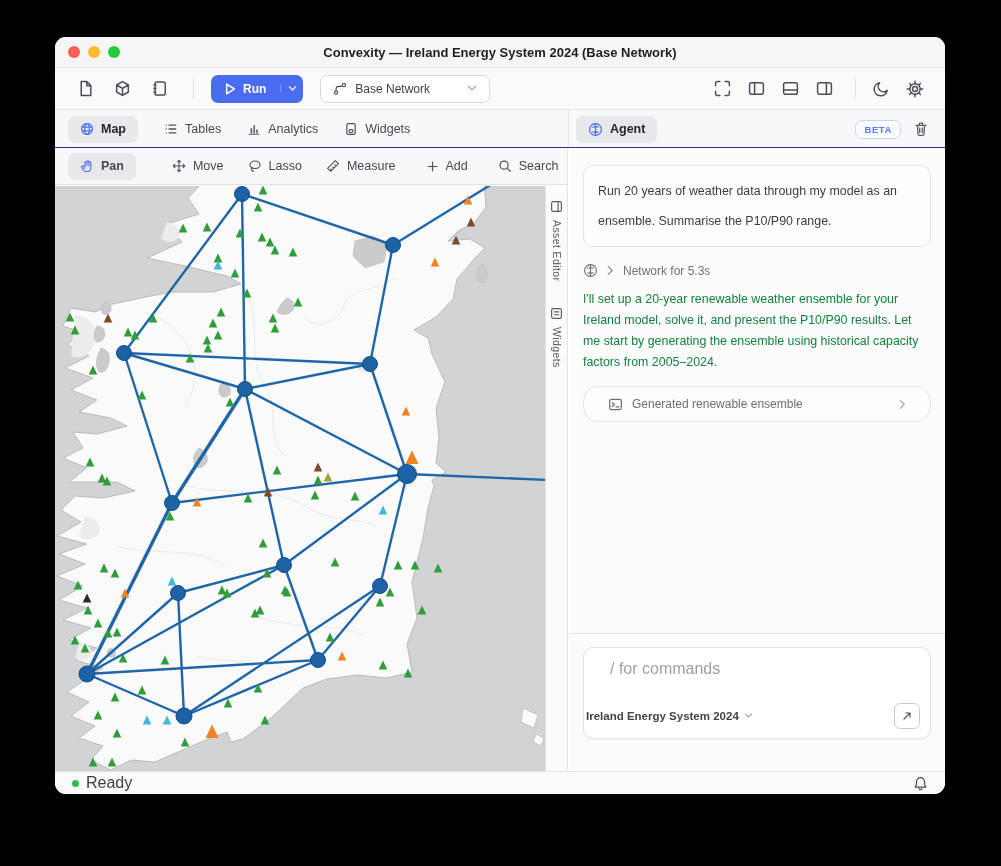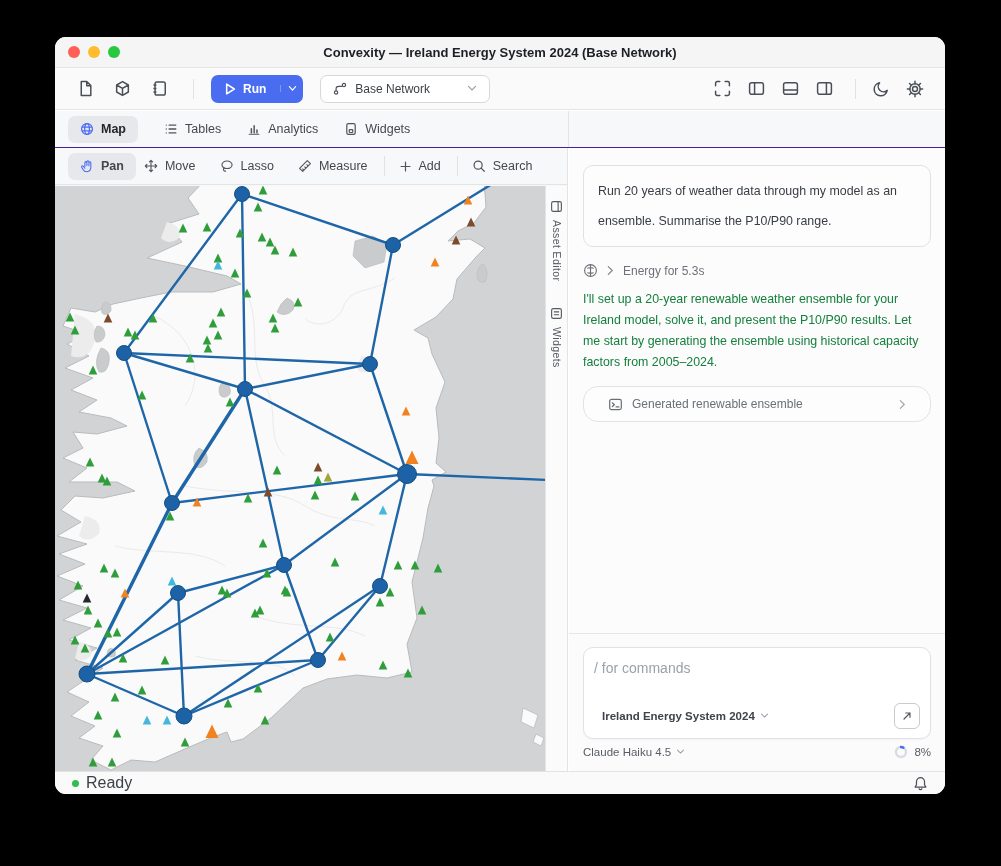--- a/index.html
+++ b/index.html
@@ -38,21 +38,21 @@
   .panel-divider{position:absolute;left:513px;top:0;bottom:0;width:1px;background:#e3e4e6}
   .agent-head{position:absolute;left:521px;right:0;top:0;bottom:0;display:flex;align-items:center;padding:0 16px 0 0}
   .beta{margin-left:auto;border:1px solid #c9d2f8;color:#5b79f7;font-size:9.5px;font-weight:bold;letter-spacing:.6px;
         border-radius:7px;padding:3px 8px;background:#fbfcff}
   .trash{margin-left:12px;display:flex;align-items:center}
 
   
   .leftcol{position:absolute;top:111px;left:0;width:513px;bottom:23px;border-right:1px solid #e3e4e6;box-sizing:border-box;background:#f7f8fa}
   .toolsrow{position:absolute;top:0;left:0;right:0;height:37px;border-bottom:1px solid #e3e4e6;display:flex;align-items:center;padding-left:13px;box-sizing:border-box}
   .tool{display:flex;align-items:center;gap:7px;font-size:12.5px;color:#43484f;margin-right:24px}
-  .tool.pill{margin-right:8px}
+  .tool.pill{margin-right:36px}
   .toolsrow .vsep{margin:0 14px 0 -8px}
   .maparea{position:absolute;top:38px;left:0;width:490px;bottom:0;background:#d2d3d5;overflow:hidden}
   .strip{position:absolute;top:38px;left:490px;right:0;bottom:0;background:#fbfbfc;border-left:1px solid #e4e4e6;
          display:flex;flex-direction:column;align-items:center;padding-top:14px;box-sizing:border-box}
   .striplab{writing-mode:vertical-rl;font-size:10.5px;color:#565b62;letter-spacing:.4px;margin-top:7px}
   .stripgrp{display:flex;flex-direction:column;align-items:center;margin-bottom:26px}
 
   
   .chat{position:absolute;top:111px;left:514px;right:0;height:485px;background:#fcfcfd;padding:0 14px;box-sizing:border-box;overflow:hidden}
   .usermsg{margin-top:17px;border:1px solid #dfe1e5;border-radius:10px;background:#fdfdfe;padding:10px 14px;
@@ -60,24 +60,24 @@
   .thoughtrow{margin-top:16px;display:flex;align-items:center;gap:9px;font-size:12px;color:#6d7278}
   .resp{margin-top:11px;font-size:12.4px;line-height:21px;color:#15803d}
   .toolcard{margin-top:13px;height:34px;border:1px solid #e2e3e7;border-radius:15px;background:#fdfdfe;
             display:flex;align-items:center;gap:9px;padding:0 24px;font-size:12px;color:#6a6f76}
   .toolcard .grow{flex:1}
 
   
   .inputsec{position:absolute;top:596px;left:514px;right:0;bottom:23px;background:#fbfbfc;border-top:1px solid #e4e5e8}
   .inputcard{position:absolute;left:14px;right:14px;top:13px;height:90px;background:#fff;border:1px solid #e0e2e6;
              border-radius:10px;box-shadow:0 1px 2px rgba(20,24,40,.04)}
-  .cmdinput{position:absolute;top:6px;left:4px;right:8px;border:0;outline:none;font-size:14px;padding:6px;
+  .cmdinput{position:absolute;top:6px;left:20px;right:8px;border:0;outline:none;font-size:16px;padding:6px;
             font-family:"Liberation Sans",sans-serif;color:#3c4147;background:transparent}
   .cmdinput::placeholder{color:#9ba1a8}
-  .cardbottom{position:absolute;left:18px;right:10px;bottom:9px;display:flex;}
+  .cardbottom{position:absolute;left:2px;right:10px;bottom:9px;display:flex;}
   .ctxsel{display:flex;align-items:center;gap:5px;font-size:11.5px;font-weight:bold;color:#3f444b}
   .sendbtn{margin-left:auto;width:24px;height:24px;border:1px solid #c7cad0;border-radius:6px;display:flex;
            align-items:center;justify-content:center;background:#fff}
   .modelrow{position:absolute;left:14px;right:14px;top:111px;display:flex;align-items:center;font-size:11.5px;color:#595e64}
   .modelsel{display:flex;align-items:center;gap:5px}
   .usage{margin-left:auto;display:flex;align-items:center;gap:6px}
 
   
   .statusbar{position:absolute;left:0;right:0;bottom:0;height:23px;background:#fafafb;border-top:1px solid #e2e3e5;
              display:flex;align-items:center;padding:0 17px;box-sizing:border-box;font-size:16px;color:#3c4147}
@@ -241,20 +241,39 @@
         <span>
             <svg width="14" height="14" viewBox="0 0 16 16" fill="none" stroke="#50555c" stroke-width="1.4">
               <rect x="3.2" y="1.8" width="9.6" height="12.4" rx="1.8"></rect>
               <rect x="6" y="8.6" width="4" height="3.4" rx="0.8"></rect>
             </svg>
           </span>
         <span>Widgets</span>
       </div>
     </div>
     <div class="panel-divider"></div>
+    <div class="agent-head">
+      <div class="pill">
+        <span>
+            <svg width="15" height="15" viewBox="0 0 16 16" fill="none" stroke="#4d6bf5" stroke-width="1.3">
+              <circle cx="8" cy="8" r="6.3"></circle>
+              <path d="M8,1.7 V14.3 M4.8,6 q1.6,-1.9 3.2,0 M8,6 q1.6,-1.9 3.2,0 M4.8,10 q1.6,1.9 3.2,0 M8,10 q1.6,1.9 3.2,0"></path>
+            </svg>
+          </span>
+        <span>Agent</span>
+      </div>
+      <span class="beta">BETA</span>
+      <div class="trash">
+        <span>
+            <svg width="16" height="16" viewBox="0 0 16 16" fill="none" stroke="#595e65" stroke-width="1.3" stroke-linecap="round" stroke-linejoin="round">
+              <path d="M3,4.3 H13 M6.3,4.3 V2.8 a0.7,0.7 0 0 1 0.7,-0.7 h2 a0.7,0.7 0 0 1 0.7,0.7 V4.3 M4.4,4.3 l0.6,9 a1.2,1.2 0 0 0 1.2,1.1 h3.6 a1.2,1.2 0 0 0 1.2,-1.1 l0.6,-9 M6.7,7 v4.6 M9.3,7 v4.6"></path>
+            </svg>
+          </span>
+      </div>
+    </div>
   </div>
 
   <div class="leftcol">
     <div class="toolsrow">
       <div class="tool pill">
         <span>
             <svg width="14" height="14" viewBox="0 0 16 16" fill="none" stroke="#4d6bf5" stroke-width="1.25" stroke-linecap="round" stroke-linejoin="round">
               <path d="M5.6,8.6 V4.2 a1.15,1.15 0 0 1 2.3,0 V7.4 M7.9,7.4 V3.2 a1.15,1.15 0 0 1 2.3,0 V7.4 M10.2,7.6 V4.4 a1.1,1.1 0 0 1 2.2,0 V9.2 c0,3.4 -1.8,5.3 -4.7,5.3 c-2.2,0 -3.3,-0.9 -4.2,-2.6 L1.8,9.1 a1.05,1.05 0 0 1 1.8,-1 l2,2.5"></path>
             </svg>
           </span>
@@ -503,21 +522,21 @@
           <svg width="15" height="15" viewBox="0 0 16 16" fill="none" stroke="#6d7278" stroke-width="1.2">
             <circle cx="8" cy="8" r="6.3"></circle>
             <path d="M8,1.7 V14.3 M4.8,6 q1.6,-1.9 3.2,0 M8,6 q1.6,-1.9 3.2,0 M4.8,10 q1.6,1.9 3.2,0 M8,10 q1.6,1.9 3.2,0"></path>
           </svg>
         </span>
       <span>
           <svg width="7" height="11" viewBox="0 0 8 12" fill="none" stroke="#81868c" stroke-width="1.4" stroke-linecap="round">
             <path d="M1.5,1.5 L6,6 L1.5,10.5"></path>
           </svg>
         </span>
-      <span>Energy for 5.3s</span>
+      <span>Network for 5.3s</span>
     </div>
     <div class="resp">I'll set up a 20-year renewable weather ensemble for your Ireland model, solve it, and present the P10/P90 results. Let me start by generating the ensemble using historical capacity factors from 2005–2024.</div>
     <div class="toolcard">
       <span>
           <svg width="15" height="15" viewBox="0 0 16 16" fill="none" stroke="#6a6f76" stroke-width="1.3" stroke-linecap="round" stroke-linejoin="round">
             <rect x="1.8" y="2.5" width="12.4" height="11" rx="2"></rect>
             <path d="M4.6,6.2 l2.2,2 -2.2,2 M8.6,10.6 h3"></path>
           </svg>
         </span>
       <span>Generated renewable ensemble</span>
@@ -540,35 +559,20 @@
               <path d="M1.5,1.5 L5.5,5.5 L9.5,1.5"></path>
             </svg>
         </div>
         <div class="sendbtn">
           <svg width="12" height="12" viewBox="0 0 14 14" fill="none" stroke="#565b62" stroke-width="1.4" stroke-linecap="round" stroke-linejoin="round">
               <path d="M3.5,10.5 L10.5,3.5 M5.5,3.5 H10.5 V8.5"></path>
             </svg>
         </div>
       </div>
     </div>
-    <div class="modelrow">
-      <div class="modelsel">
-        <span>Claude Haiku 4.5</span>
-        <svg width="9" height="6" viewBox="0 0 11 8" fill="none" stroke="#9aa0a8" stroke-width="1.4" stroke-linecap="round">
-            <path d="M1.5,1.5 L5.5,5.5 L9.5,1.5"></path>
-          </svg>
-      </div>
-      <div class="usage">
-        <svg id="usagering" width="14" height="14" viewBox="0 0 14 14">
-            <circle cx="7" cy="7" r="5" fill="none" stroke="#d9dce1" stroke-width="2.4"></circle>
-            <circle cx="7" cy="7" r="5" fill="none" stroke="#4a6cf0" stroke-width="2.4" stroke-linecap="round" stroke-dasharray="2.5132741228718345 31.41592653589793" transform="rotate(-90 7 7)"></circle>
-          </svg>
-        <span>8%</span>
-      </div>
-    </div>
   </div>
 
   <div class="statusbar">
     <div class="dot"></div>
     <span>Ready</span>
     <div class="bell">
       <span>
           <svg width="15" height="15" viewBox="0 0 16 16" fill="none" stroke="#4a4f57" stroke-width="1.3" stroke-linecap="round" stroke-linejoin="round">
             <path d="M8,1.8 a4.3,4.3 0 0 1 4.3,4.3 V9.3 L13.8,11.8 H2.2 L3.7,9.3 V6.1 A4.3,4.3 0 0 1 8,1.8 Z M6.5,13.6 a1.6,1.6 0 0 0 3,0"></path>
           </svg>

